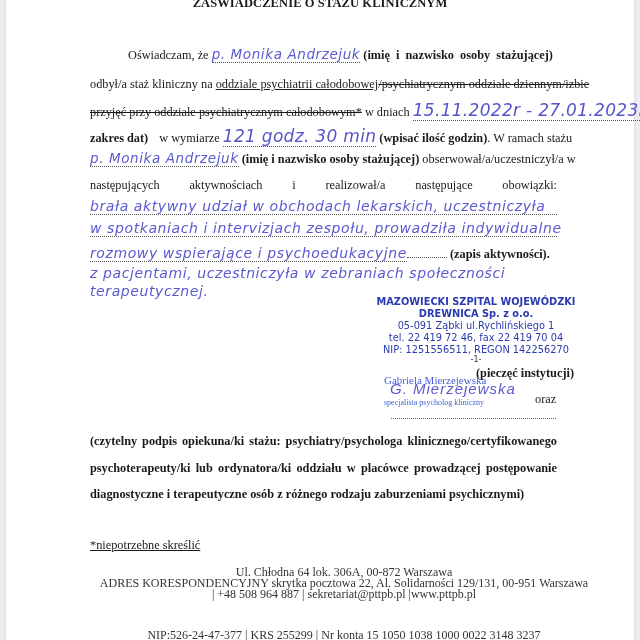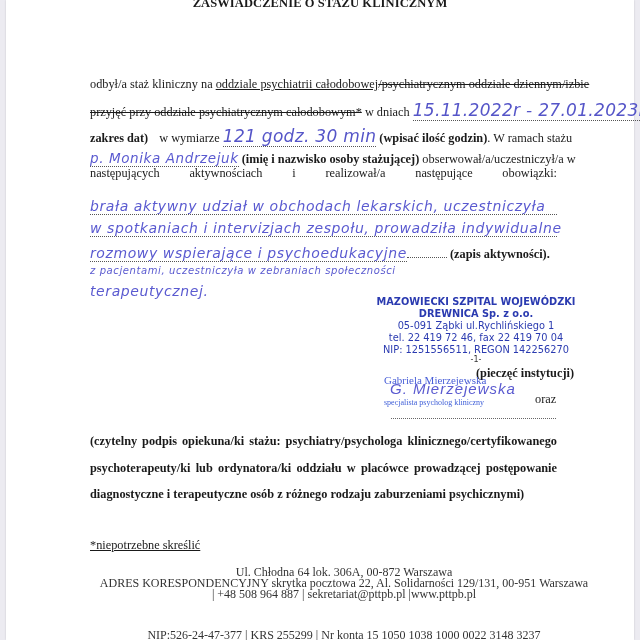--- a/index.html
+++ b/index.html
@@ -19,20 +19,25 @@
   .sig{position:absolute;left:378px;top:374px;color:#4a60d8;font-family:"Liberation Serif",serif;}
   .footer{position:absolute;left:0;width:628px;text-align:center;font-size:12px;color:#333;line-height:11.5px;padding-left:24px;}
 </style>
 </head>
 <body>
 
 <div class="page">
 
   <div class="title">ZAŚWIADCZENIE O STAŻU KLINICZNYM</div>
 
+  <div class="line" style="top:46px;">
+    <span style="margin-left:38px;">Oświadczam, że</span>
+    <span class="hwl dots">p. Monika Andrzejuk</span>
+    <span class="b" style="word-spacing:3px;">(imię i nazwisko osoby stażującej)</span>
+  </div>
 
   <div class="line" style="top:77px;">
     <span>odbył/a staż kliniczny na</span>
     <span class="u">oddziale psychiatrii całodobowej</span><span class="s u">/psychiatrycznym oddziale dziennym/izbie</span>
   </div>
 
   <div class="line" style="top:100px;">
     <span class="s u">przyjęć przy oddziale psychiatrycznym całodobowym*</span>
     <span>w dniach</span>
     <span class="hw dots">15.11.2022r - 27.01.2023r</span>
@@ -45,36 +50,36 @@
     <span class="hw dots">121 godz. 30 min</span>
     <span class="b">(wpisać ilość godzin)</span><span>. W ramach stażu</span>
   </div>
 
   <div class="line" style="top:150px;">
     <span class="hwl dots">p. Monika Andrzejuk</span>
     <span class="b">(imię i nazwisko osoby stażującej)</span>
     <span>obserwował/a/uczestniczył/a w</span>
   </div>
 
-  <div class="line just" style="top:166px;align-items:flex-end;">
+  <div class="line just" style="top:178px;align-items:flex-end;">
     <span>następujących</span>
     <span>aktywnościach</span>
     <span>i</span>
     <span>realizował/a</span>
     <span>następujące</span>
     <span>obowiązki:</span>
   </div>
 
   <div class="line hwl dots" style="top:198px;font-size:14px;">brała aktywny udział w obchodach lekarskich, uczestniczyła</div>
   <div class="line hwl dots" style="top:220px;font-size:14px;">w spotkaniach i intervizjach zespołu, prowadziła indywidualne</div>
   <div class="line" style="top:245px;">
     <span class="hwl dots" style="font-size:14px;">rozmowy wspierające i psychoedukacyjne</span><span class="dots" style="display:inline-block;width:40px;"></span>
     <span class="b">(zapis aktywności).</span>
   </div>
-  <div class="line hwl" style="top:265px;font-size:10px;">z pacjentami, uczestniczyła w zebraniach społeczności</div>
+  <div class="line hwl" style="top:265px;font-size:14px;">z pacjentami, uczestniczyła w zebraniach społeczności</div>
   <div class="line hwl" style="top:283px;font-size:14px;">terapeutycznej.</div>
 
   <div class="stamp">
     <div class="h">MAZOWIECKI SZPITAL WOJEWÓDZKI</div>
     <div class="h">DREWNICA Sp. z o.o.</div>
     <div>05-091 Ząbki ul.Rychlińskiego 1</div>
     <div>tel. 22 419 72 46, fax 22 419 70 04</div>
     <div>NIP: 1251556511, REGON 142256270</div>
     <div style="font-size:8px;line-height:7px;color:#333;">-1-</div>
   </div>

